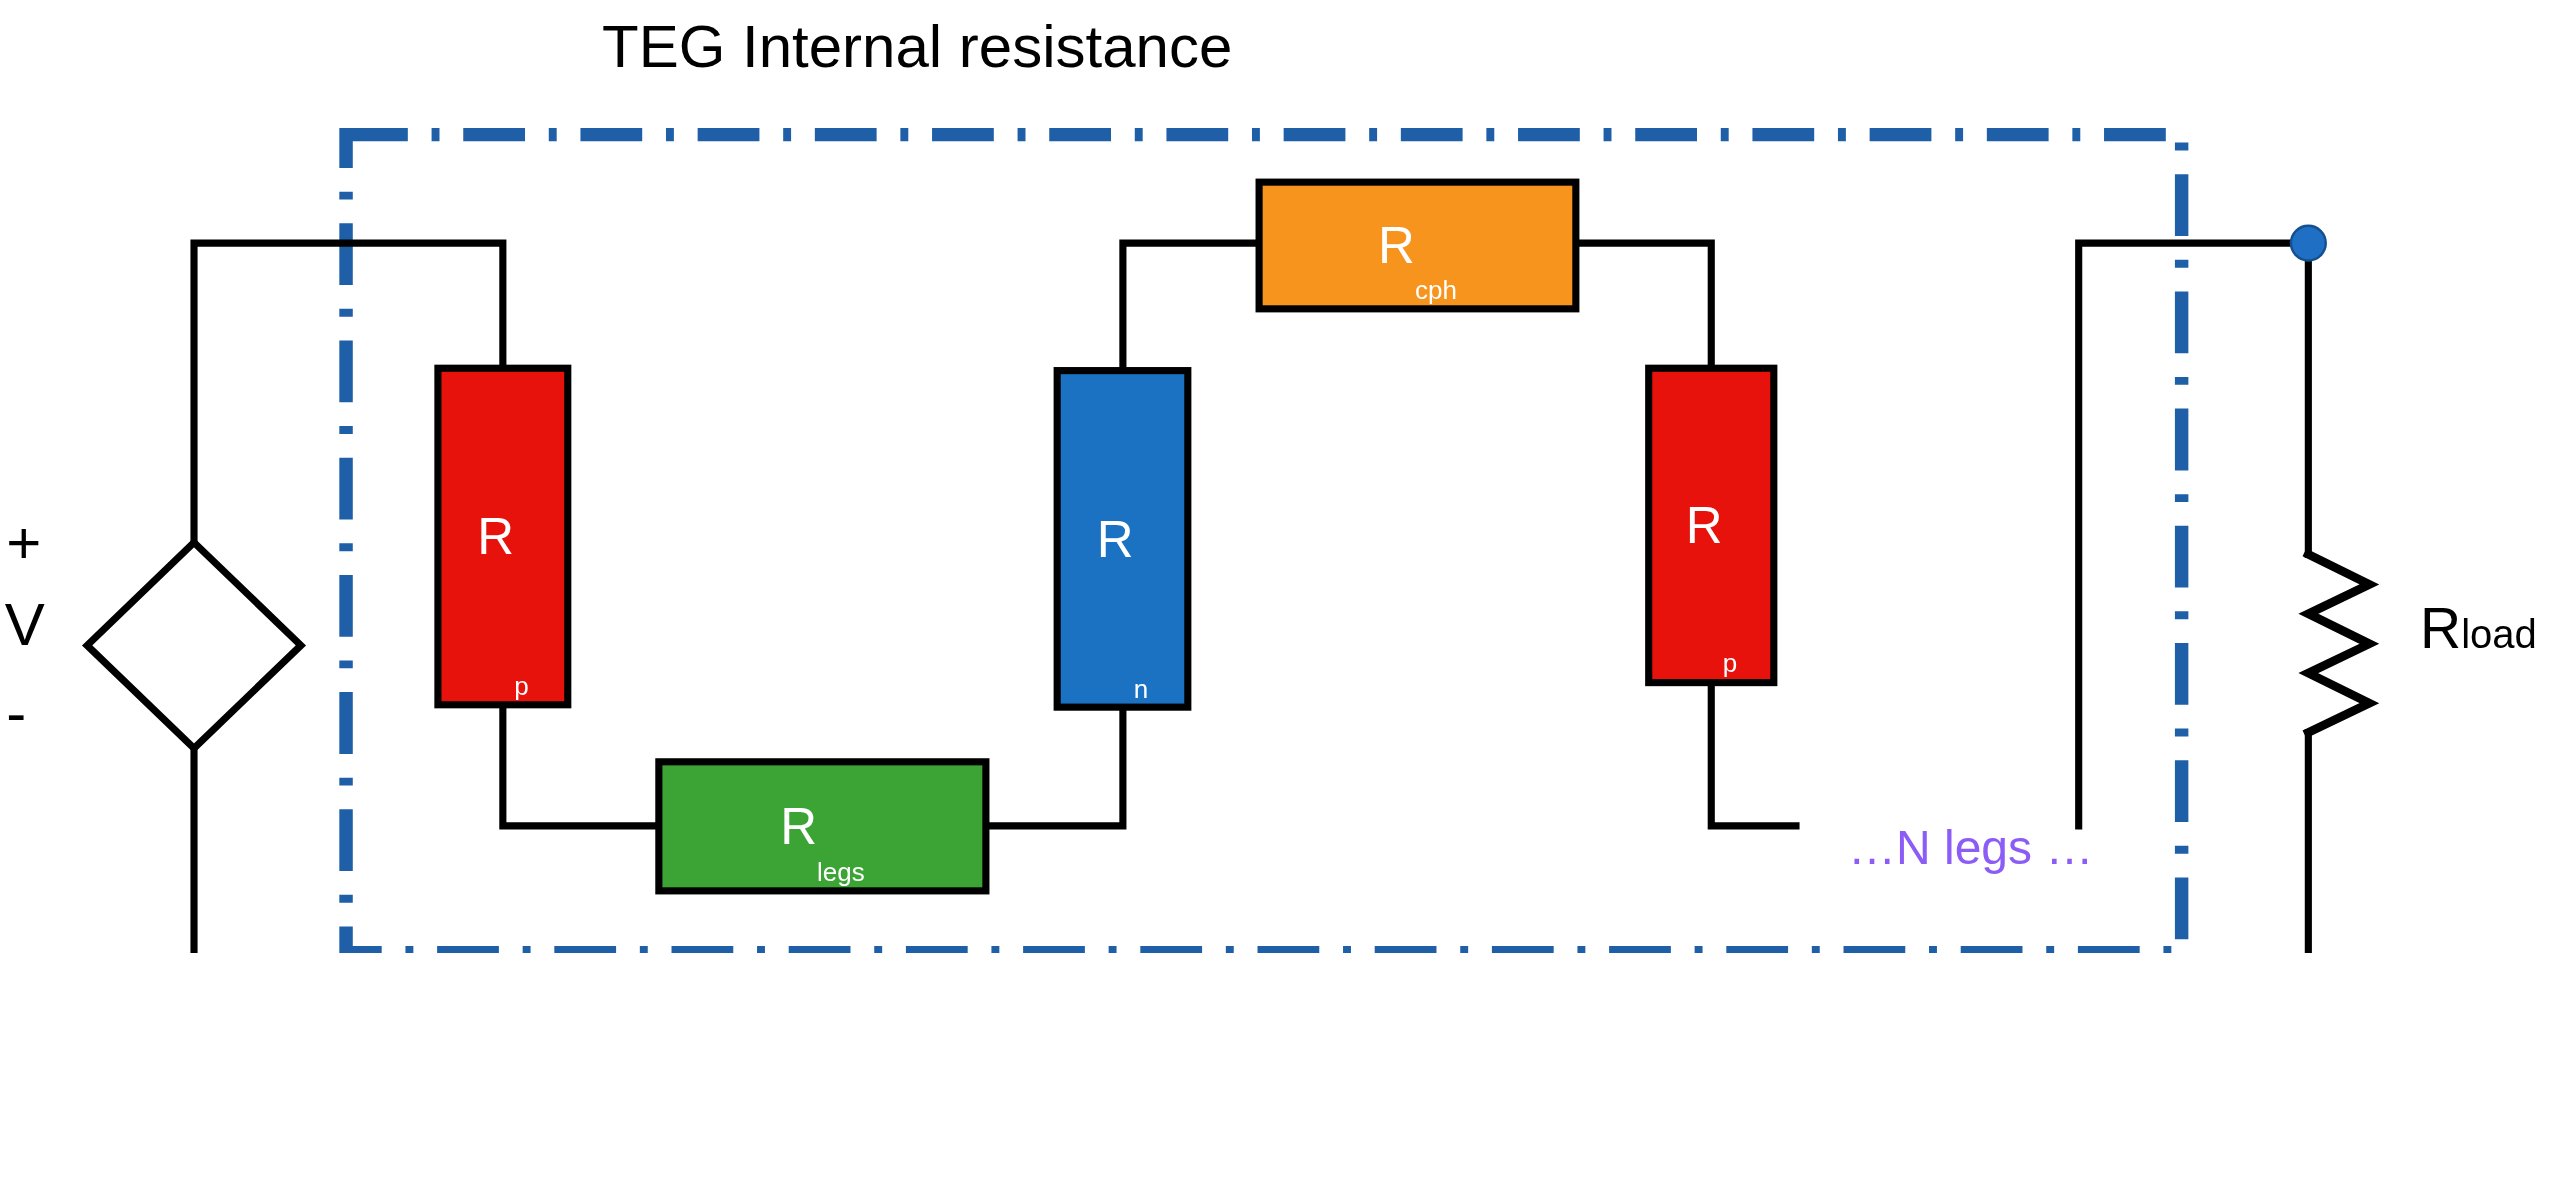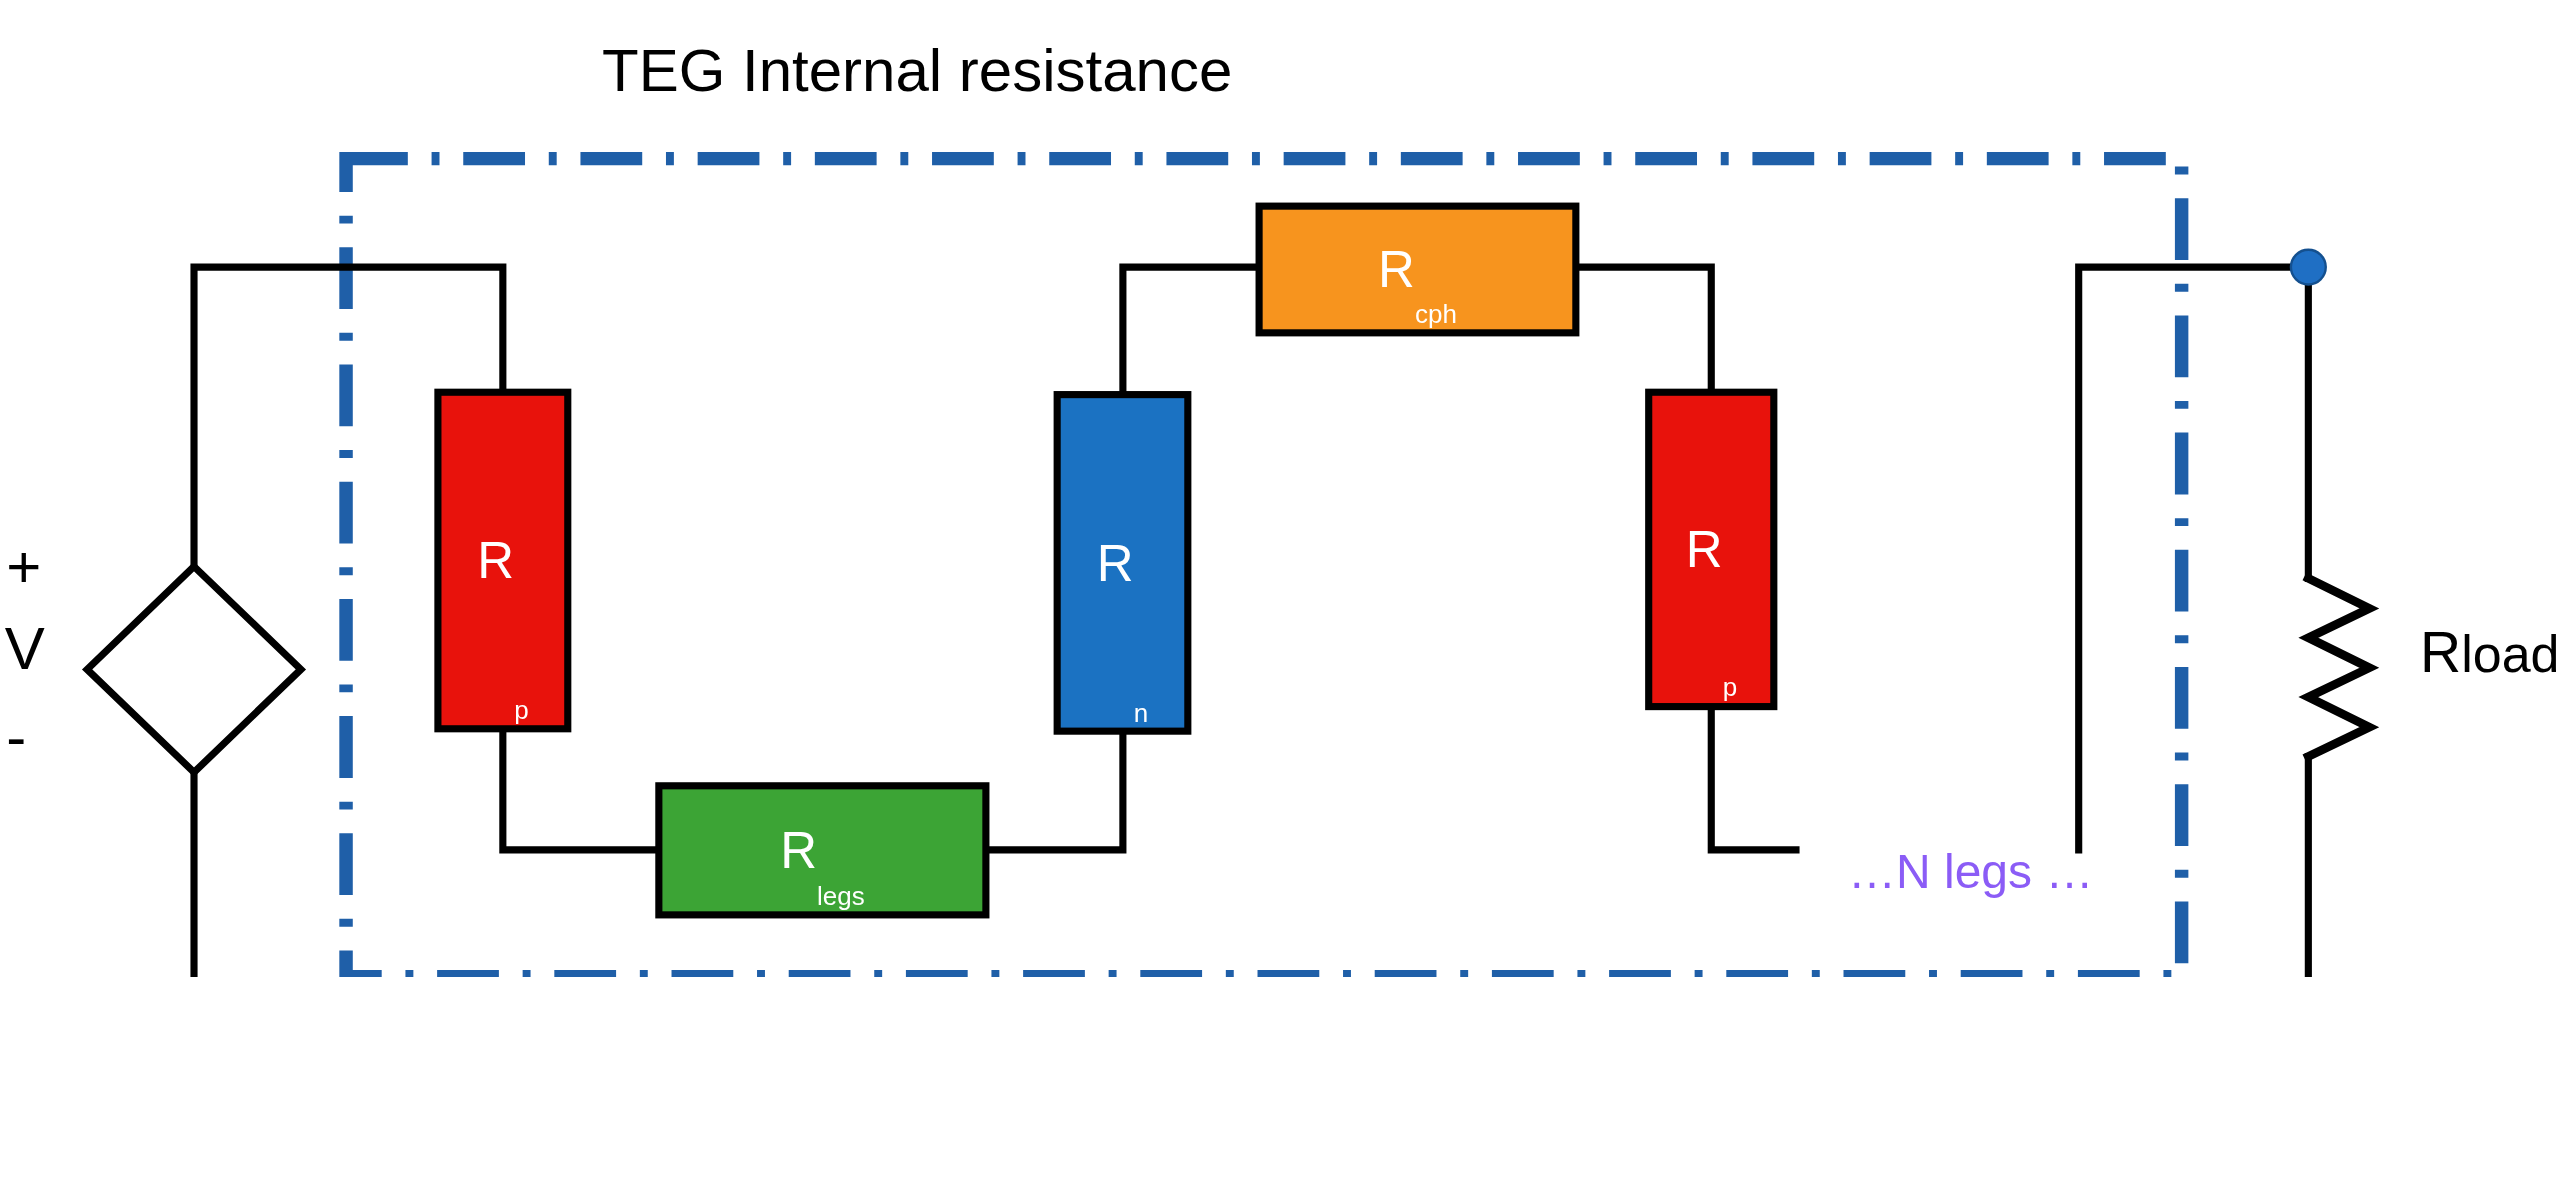--- a/index.html
+++ b/index.html
@@ -11,21 +11,20 @@
   body {
     font-family: "Liberation Sans", sans-serif;
     color: #000000;
   }
   #canvas {
     position: relative;
     width: 2576px;
     height: 953px;
     background: #ffffff;
     overflow: hidden;
-    margin-top: 24px;
   }
   #diagram-svg {
     position: absolute;
     left: 0;
     top: 0;
     width: 2576px;
     height: 1191px;
   }
   .txt {
     position: absolute;
@@ -79,21 +78,21 @@
     font-size: 48px;
     color: #8b5cf6;
   }
   #rload-label {
     left: 2420px;
     top: 600px;
     font-size: 57px;
     color: #000000;
   }
   #rload-label .sub {
-    font-size: 52px;
+    font-size: 40px;
   }
   #current-label {
     left: 1396px;
     top: 1112px;
     font-size: 65px;
     color: #000000;
   }
 </style>
 </head>
 <body>

